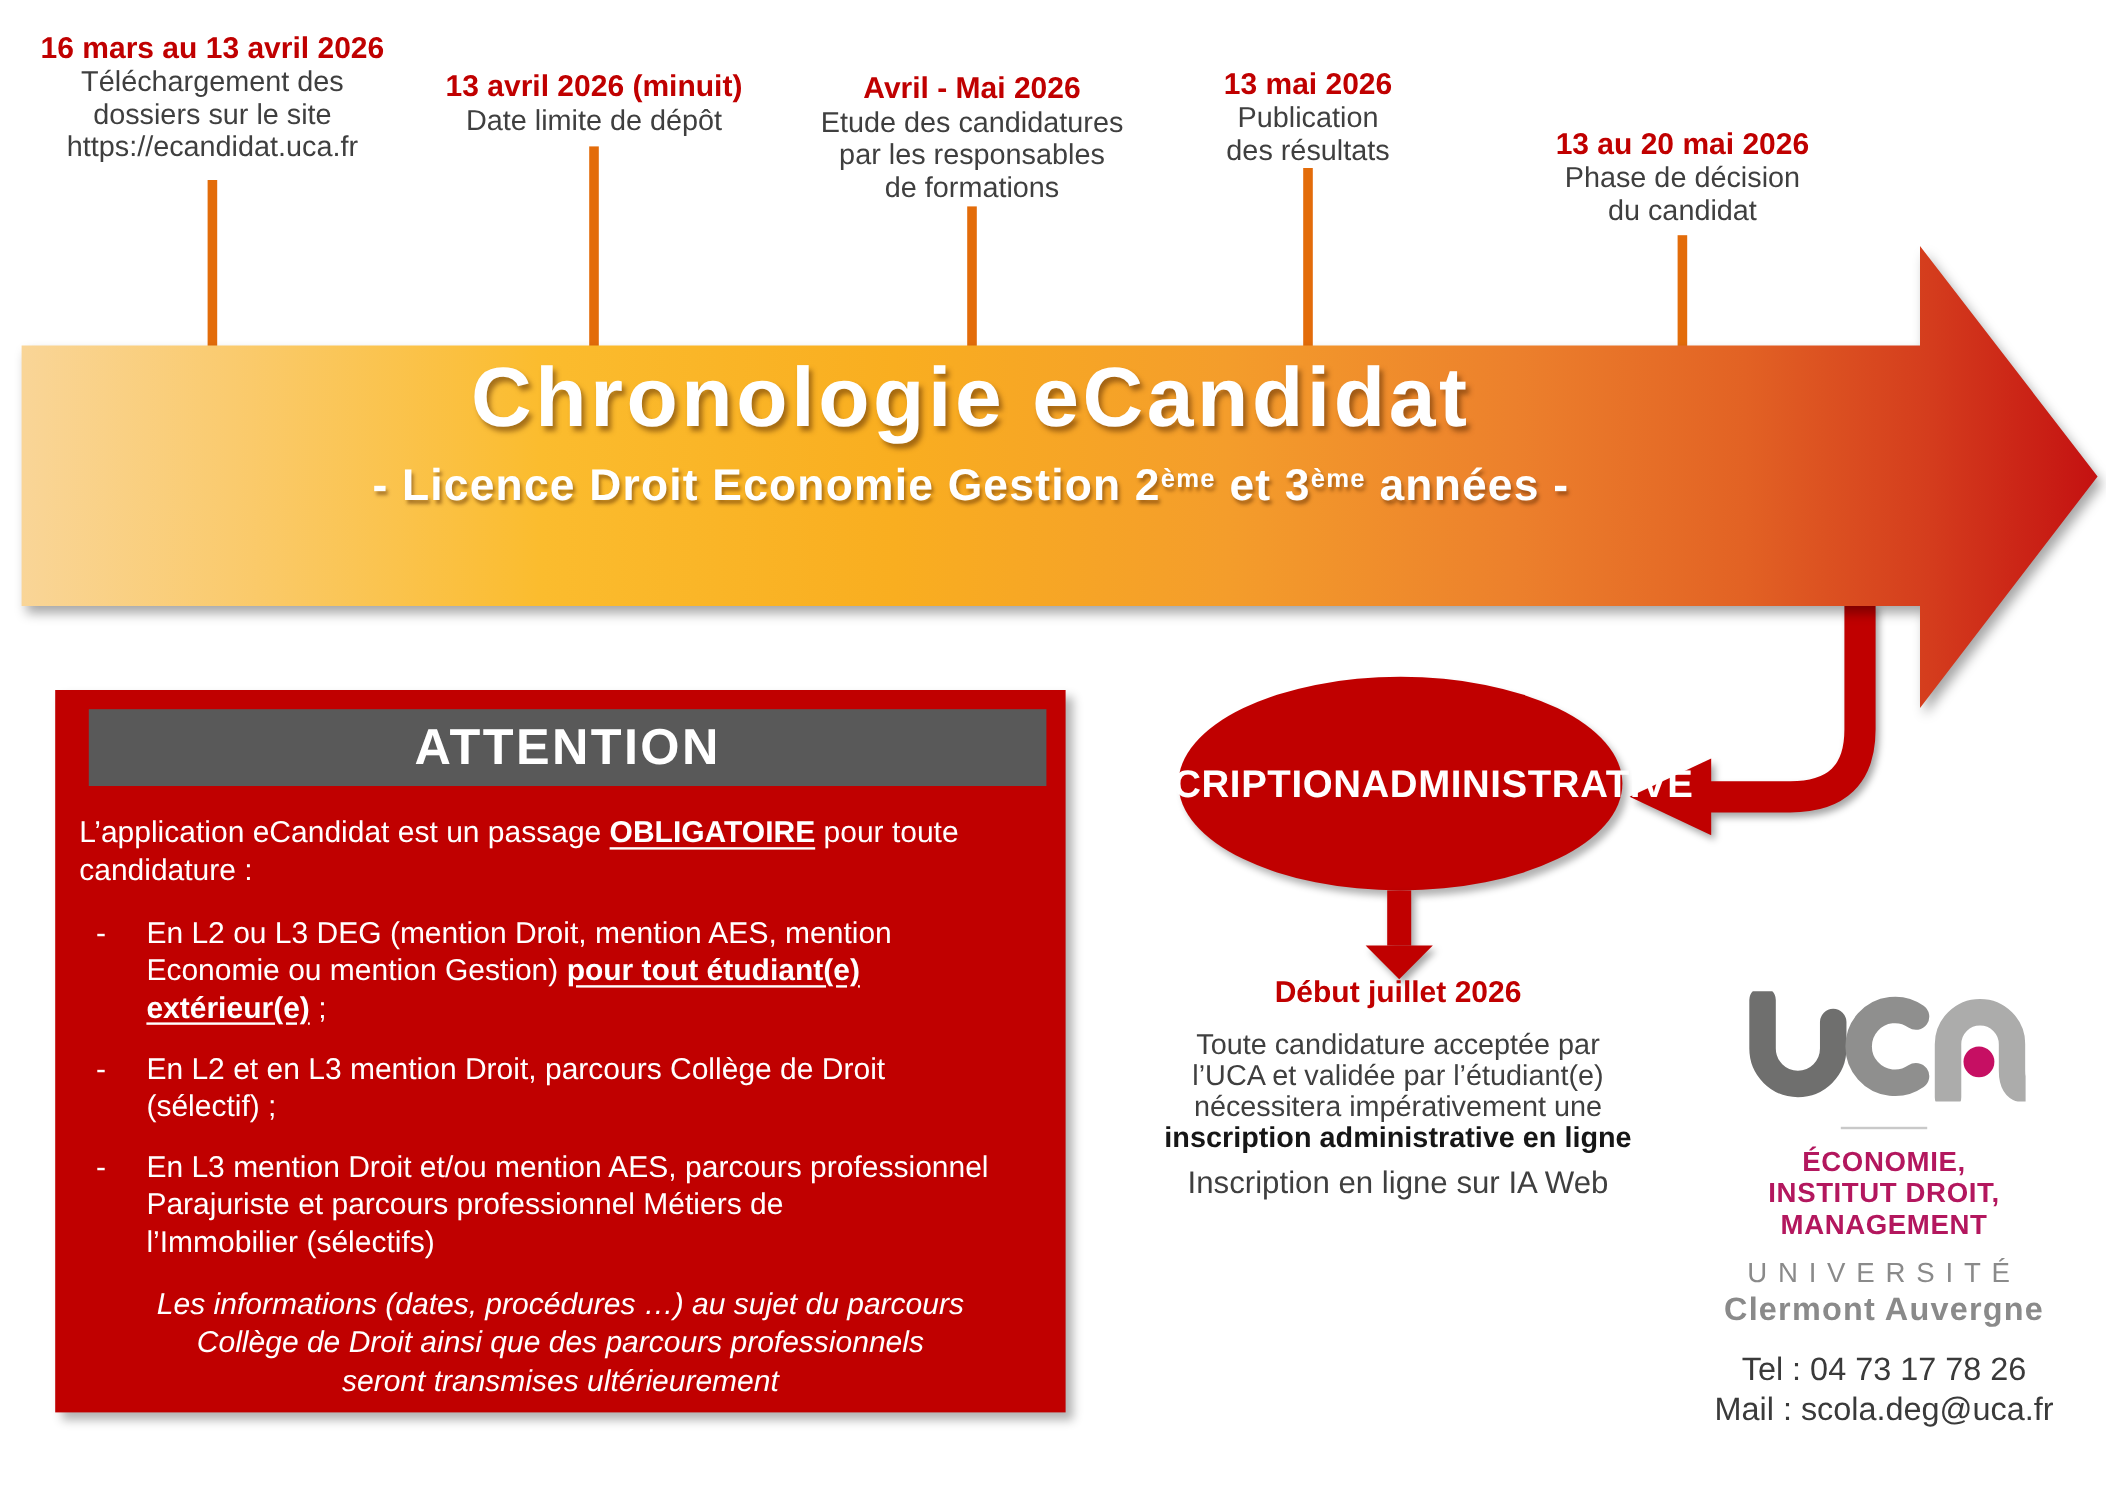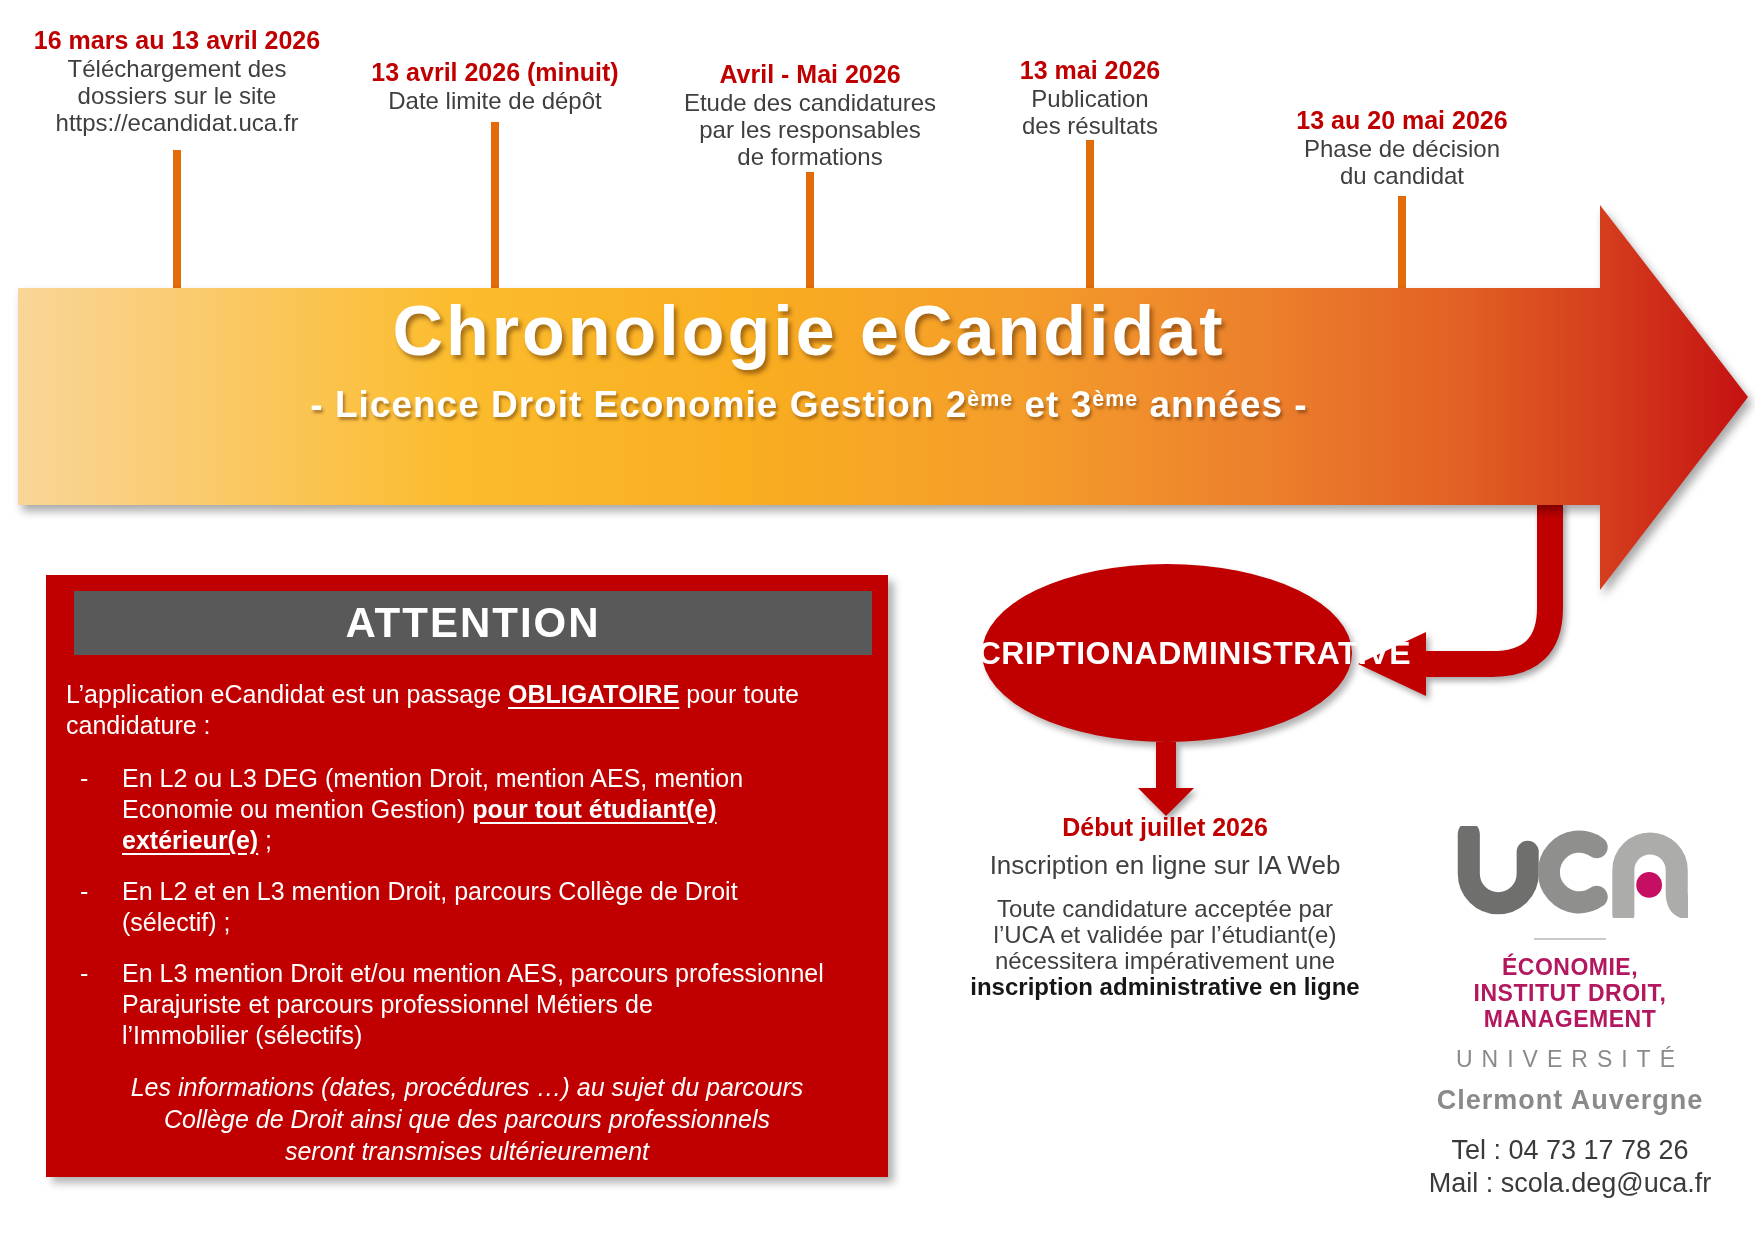--- a/index.html
+++ b/index.html
@@ -42,21 +42,21 @@
   #right-col{position:absolute;left:958px;top:812px;width:414px;text-align:center;}
   #rc-date{font-size:25px;font-weight:bold;color:#C00000;line-height:30px;}
   #rc-ia{font-size:26px;color:#3F3F3F;line-height:30px;margin-top:8px;}
   #rc-para{font-size:24px;color:#3F3F3F;line-height:26px;margin-top:16px;}
   #rc-para .b{color:#161616;}
   
   #org{position:absolute;left:1385px;top:826px;width:370px;text-align:center;}
   #org .divider{width:72px;height:2px;background:#C9C9C9;margin:16px auto 14px auto;}
   .inst{font-size:23px;font-weight:bold;color:#B3175E;line-height:26px;letter-spacing:.5px;}
   #univ-word{margin-top:14px;font-size:23px;color:#8A8A8A;letter-spacing:9px;}
-  #univ-name{font-size:27px;font-weight:bold;color:#8A8A8A;letter-spacing:1px;margin-top:12px;}
+  #univ-name{font-size:27px;font-weight:bold;color:#8A8A8A;letter-spacing:1px;margin-top:2px;}
   #contact{margin-top:18px;font-size:27px;color:#3A3A3A;line-height:33px;}
 </style>
 </head>
 <body>
 
 <div id="stage">
 
   <div id="milestones">
       <div class="ms" style="left: 177px; top: 26px;">
         <div class="date">16 mars au 13 avril 2026</div>
@@ -141,22 +141,22 @@
     <div>ADMINISTRATIVE</div>
   </div>
 
   <svg class="redshape" style="left:1120px;top:740px;" width="100" height="84" viewBox="0 0 100 84">
     <rect x="36" y="2" width="20" height="46" fill="#C00000"></rect>
     <polygon points="18,48 74,48 46,76" fill="#C00000"></polygon>
   </svg>
 
   <div id="right-col">
     <div id="rc-date">Début juillet 2026</div>
+    <div id="rc-para"><span class="">Toute candidature acceptée par</span><br><span class="">l’UCA et validée par l’étudiant(e)</span><br><span class="">nécessitera impérativement une</span><br><span class="b ">inscription administrative en ligne</span></div>
     <div id="rc-ia">Inscription en ligne sur IA Web</div>
-    <div id="rc-para"><span class="">Toute candidature acceptée par</span><br><span class="">l’UCA et validée par l’étudiant(e)</span><br><span class="">nécessitera impérativement une</span><br><span class="b ">inscription administrative en ligne</span></div>
   </div>
 
   <div id="org">
     <svg width="236" height="92" viewBox="0 0 256 100">
       <path d="M18,8 L18,52 A32,32 0 0 0 82,52 L82,28" fill="none" stroke="#6F6F6E" stroke-width="24" stroke-linecap="round"></path>
       <path d="M157,23 A33,33 0 1 0 157,77" fill="none" stroke="#8F8F8E" stroke-width="24" stroke-linecap="round"></path>
       <path d="M186,96 L186,48 A29,29 0 0 1 244,48 L244,72 Q244,86 253,89" fill="none" stroke="#ACACAB" stroke-width="24" stroke-linecap="round"></path>
       <circle cx="214" cy="64" r="14" fill="#C60F63"></circle>
     </svg>
     <div class="divider"></div>

